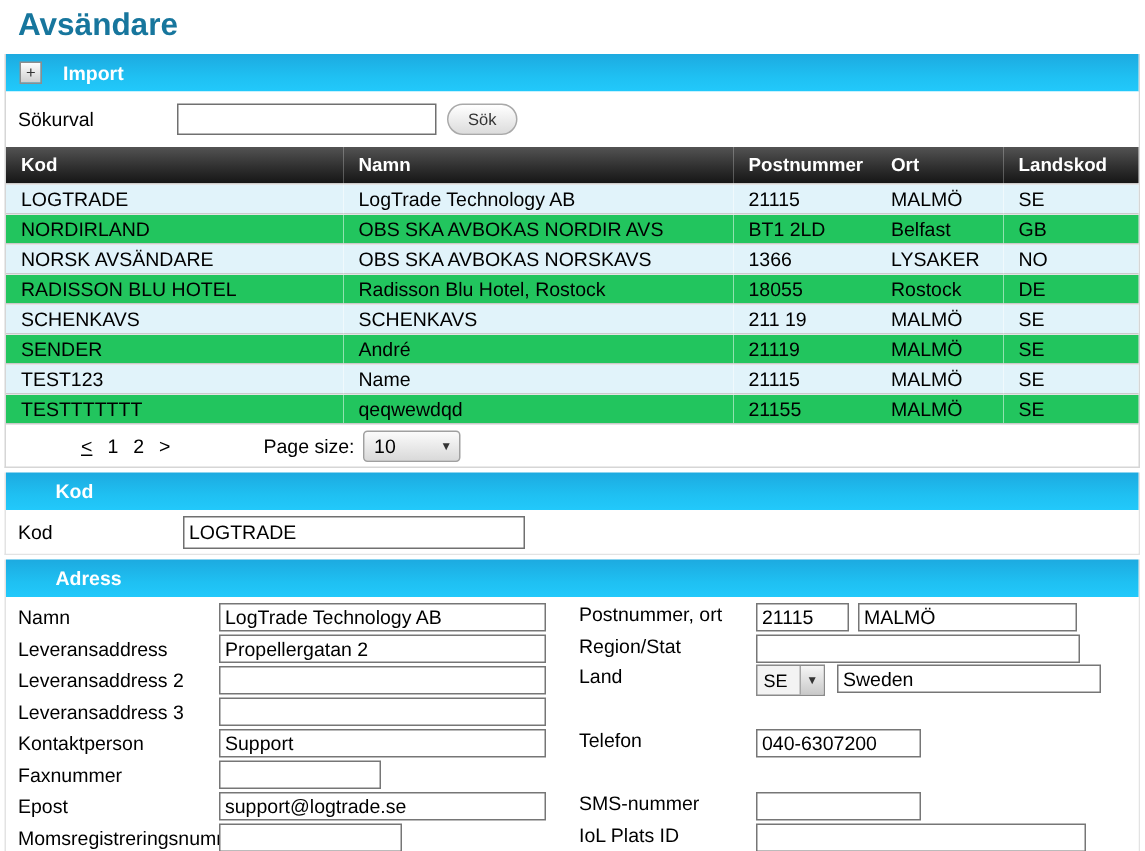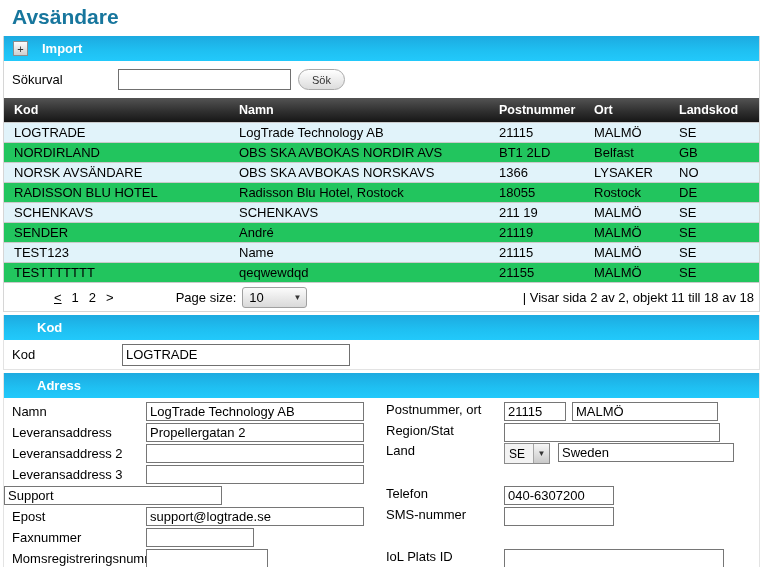--- a/index.html
+++ b/index.html
@@ -193,21 +193,20 @@
   <div class="pager">
     <span class="prev">&lt;</span>
     <span class="pg">1</span>
     <span class="pg">2</span>
     <span class="next">&gt;</span>
     <span class="ps-label">Page size:</span>
     <span class="dropdown">
       <span class="dd-value">10</span>
       <span class="dd-arrow">▼</span>
     </span>
-    <span class="status">| Visar sida 2 av 2, objekt 11 till 18 av 18</span>
   </div>
 </div>
 
 <div class="section">
   <div class="section-bar">
     <span class="bar-label" style="margin-left:33px;">Kod</span>
   </div>
   <div class="kod-row">
     <label>Kod</label>
     <input class="kod-input" type="text" value="LOGTRADE" style="">
@@ -261,49 +260,50 @@
     <div class="form-row">
       <div class="fcell-left">
         <label>Leveransaddress 3</label>
         <input class="txt w-main" type="text" value="" style="">
       </div>
       <div class="fcell-right"></div>
     </div>
 
     <div class="form-row">
       <div class="fcell-left">
+        <label>Kontaktperson</label>
         <input class="txt w-main" type="text" value="Support" style="">
       </div>
       <div class="fcell-right">
         <label>Telefon</label>
         <input class="txt w-tel" type="text" value="040-6307200" style="">
       </div>
     </div>
 
     <div class="form-row">
       <div class="fcell-left">
+        <label>Faxnummer</label>
+        <input class="txt w-fax" type="text" value="" style="">
+      </div>
+      <div class="fcell-right"></div>
+    </div>
+
+    <div class="form-row">
+      <div class="fcell-left">
         <label>Epost</label>
         <input class="txt w-main" type="text" value="support@logtrade.se" style="">
       </div>
       <div class="fcell-right">
         <label>SMS-nummer</label>
         <input class="txt w-tel" type="text" value="" style="">
       </div>
     </div>
 
     <div class="form-row">
       <div class="fcell-left">
-        <label>Faxnummer</label>
-        <input class="txt w-fax" type="text" value="" style="">
-      </div>
-      <div class="fcell-right"></div>
-    </div>
-
-    <div class="form-row">
-      <div class="fcell-left">
         <label>Momsregistreringsnummer</label>
         <input class="txt w-moms" type="text" value="" style="">
       </div>
       <div class="fcell-right">
         <label>IoL Plats ID</label>
         <input class="txt w-iol" type="text" value="" style="">
       </div>
     </div>
 
   </div>

